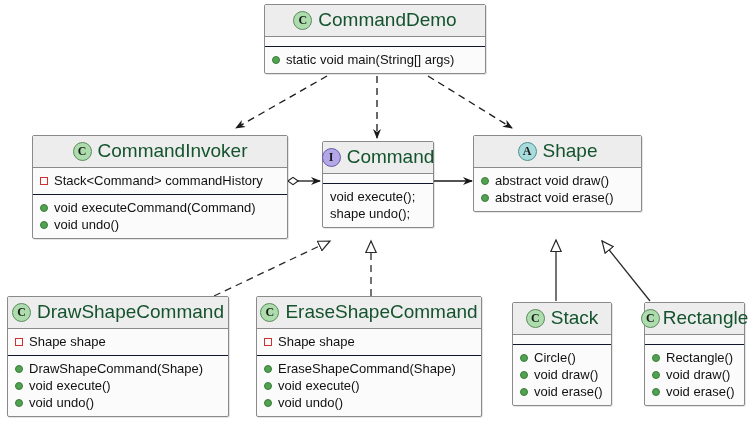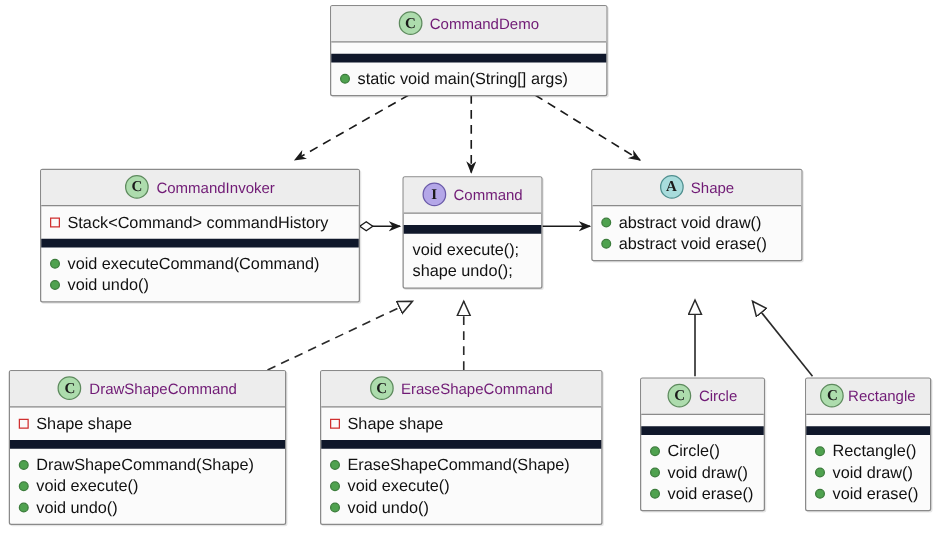--- a/index.html
+++ b/index.html
@@ -64,33 +64,33 @@
   }
   .badge-interface {
     background: #b4a7e8;
     border: 1.5px solid #6a5aa8;
   }
   .badge-abstract {
     background: #a8dcdc;
     border: 1.5px solid #4f8f8f;
   }
   .cls-name {
-    font-size: 12px;
-    color: #701a75;
+    font-size: 19px;
+    color: #14532d;
     white-space: nowrap;
   }
   .cls-name.italic {
     text-align: right;
   }
   .compartment {
     padding: 4px 7px 5px 7px;
     box-sizing: border-box;
   }
   .compartment + .compartment {
-    border-top: 7px solid #0f172a;
+    border-top: 1px solid #0f172a;
   }
   .compartment.empty {
     height: 9px;
     padding: 0;
   }
   .member {
     display: flex;
     align-items: center;
     gap: 6px;
     font-size: 13px;
@@ -294,21 +294,21 @@
       <div class="member">
         <span class="mk mk-public"></span>
         <span>void undo()</span>
       </div>
     </div>
   </div>
 
   <div class="uml-box" style="left:512px; top:302px; width:100px;">
     <div class="box-header">
       <span class="badge badge-class">C</span>
-      <span class="cls-name">Circle</span>
+      <span class="cls-name">Stack</span>
     </div>
     <div class="compartment empty"></div>
     <div class="compartment">
       <div class="member">
         <span class="mk mk-public"></span>
         <span>Circle()</span>
       </div>
       <div class="member">
         <span class="mk mk-public"></span>
         <span>void draw()</span>

